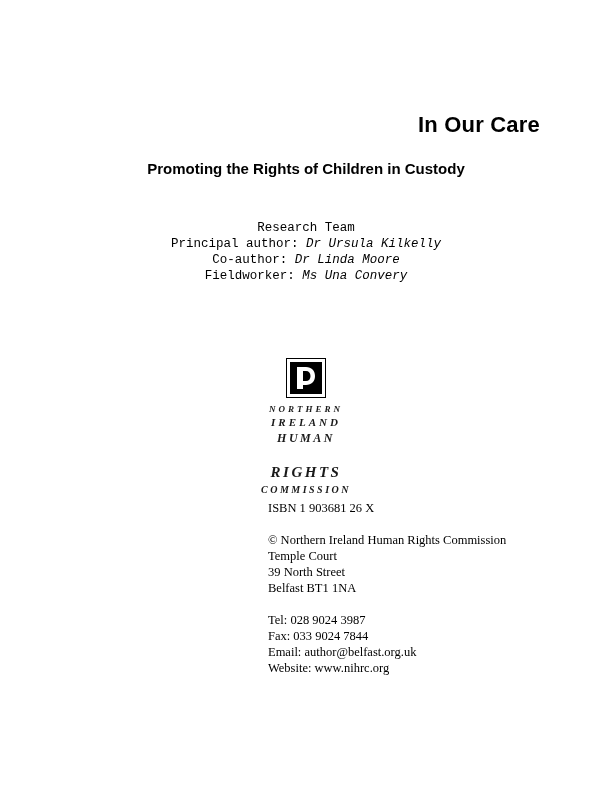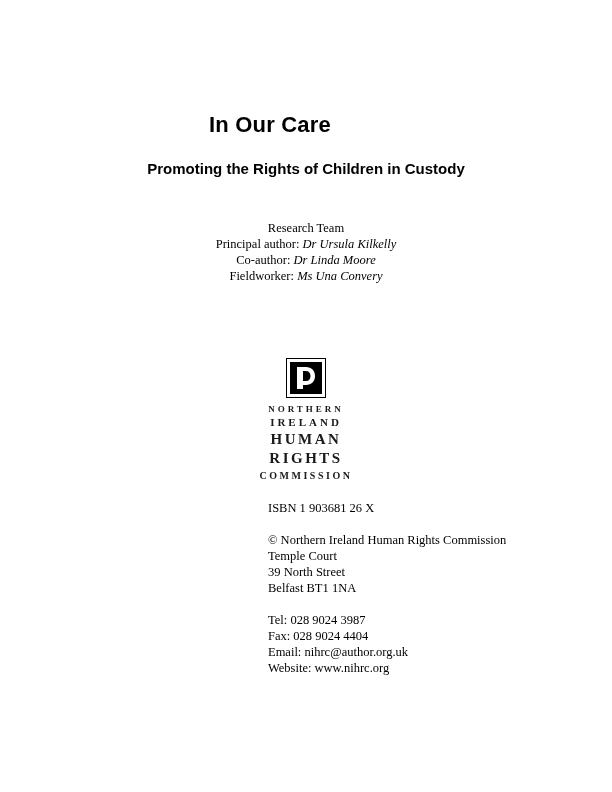--- a/index.html
+++ b/index.html
@@ -20,21 +20,21 @@
     width: 612px;
     height: 792px;
     box-sizing: border-box;
   }
 
   .title {
     position: absolute;
     top: 112px;
     left: 0;
     width: 540px;
-    text-align: center;
+    text-align: right;
     font-family: "Liberation Sans", sans-serif;
     font-weight: bold;
     font-size: 22px;
     letter-spacing: 0.2px;
   }
   .subtitle {
     position: absolute;
     top: 160px;
     left: 0;
     width: 612px;
@@ -43,58 +43,59 @@
     font-weight: bold;
     font-size: 15px;
   }
 
   .research-block {
     position: absolute;
     top: 220px;
     left: 0;
     width: 612px;
     text-align: center;
-    font-family: Liberation Serif, serif;
+    font-family: Liberation Mono, monospace;
     font-size: 12.5px;
     line-height: 16px;
   }
   .research-block .line {
     white-space: nowrap;
   }
   .research-block em {
     font-style: italic;
   }
 
   
   .logo {
     position: absolute;
     top: 358px;
     left: 0;
     width: 612px;
     text-align: center;
+    font-style: italic;
   }
   .logo-mark {
     width: 40px;
     height: 40px;
     margin: 0 auto;
     position: relative;
     display: block;
   }
   .logo-words {
     margin-top: 6px;
     font-family: "Liberation Serif", serif;
     color: #1a1a1a;
   }
   .lw-line {
     display: block;
     text-align: center;
   }
   .lw-1 { font-size: 9px; letter-spacing: 3px; font-weight: bold; margin-bottom: 2px;}
   .lw-2 { font-size: 11px; letter-spacing: 3px; font-weight: bold; margin-bottom: 3px;}
-  .lw-3 { font-size: 15px; letter-spacing: 2.5px; font-weight: bold; margin-bottom: 2px;}
+  .lw-3 { font-size: 12px; letter-spacing: 2.5px; font-weight: bold; margin-bottom: 18px;}
   .lw-4 { font-size: 15px; letter-spacing: 2.5px; font-weight: bold; margin-bottom: 3px;}
   .lw-5 { font-size: 10px; letter-spacing: 2.5px; font-weight: bold; }
 
   .imprint {
     position: absolute;
     top: 500px;
     left: 268px;
     font-family: "Liberation Serif", serif;
     font-size: 12.5px;
     line-height: 16px;
@@ -150,18 +151,18 @@
 
   <div class="imprint">
     <div>ISBN 1 903681 26 X</div>
     <div class="gap"></div>
     <div>© Northern Ireland Human Rights Commission</div>
     <div>Temple Court</div>
     <div>39 North Street</div>
     <div>Belfast BT1 1NA</div>
     <div class="gap"></div>
     <div>Tel: 028 9024 3987</div>
-    <div>Fax: 028 9024 4404</div>
-    <div>Email: nihrc@author.org.uk</div>
+    <div>Fax: 033 9024 7844</div>
+    <div>Email: author@belfast.org.uk</div>
     <div>Website: www.nihrc.org</div>
   </div>
 
 </div>
 
 </body></html>

